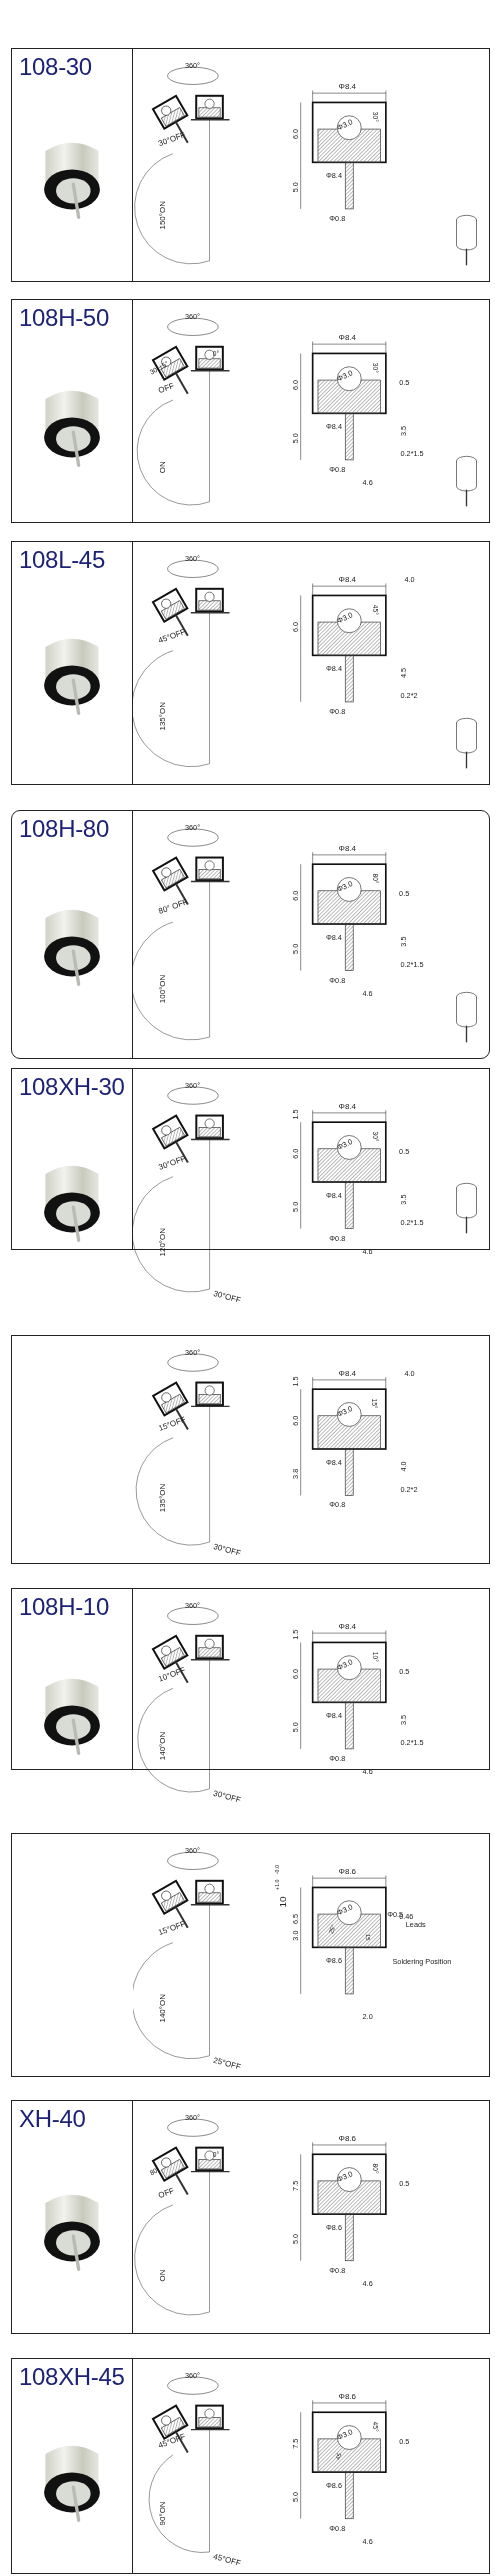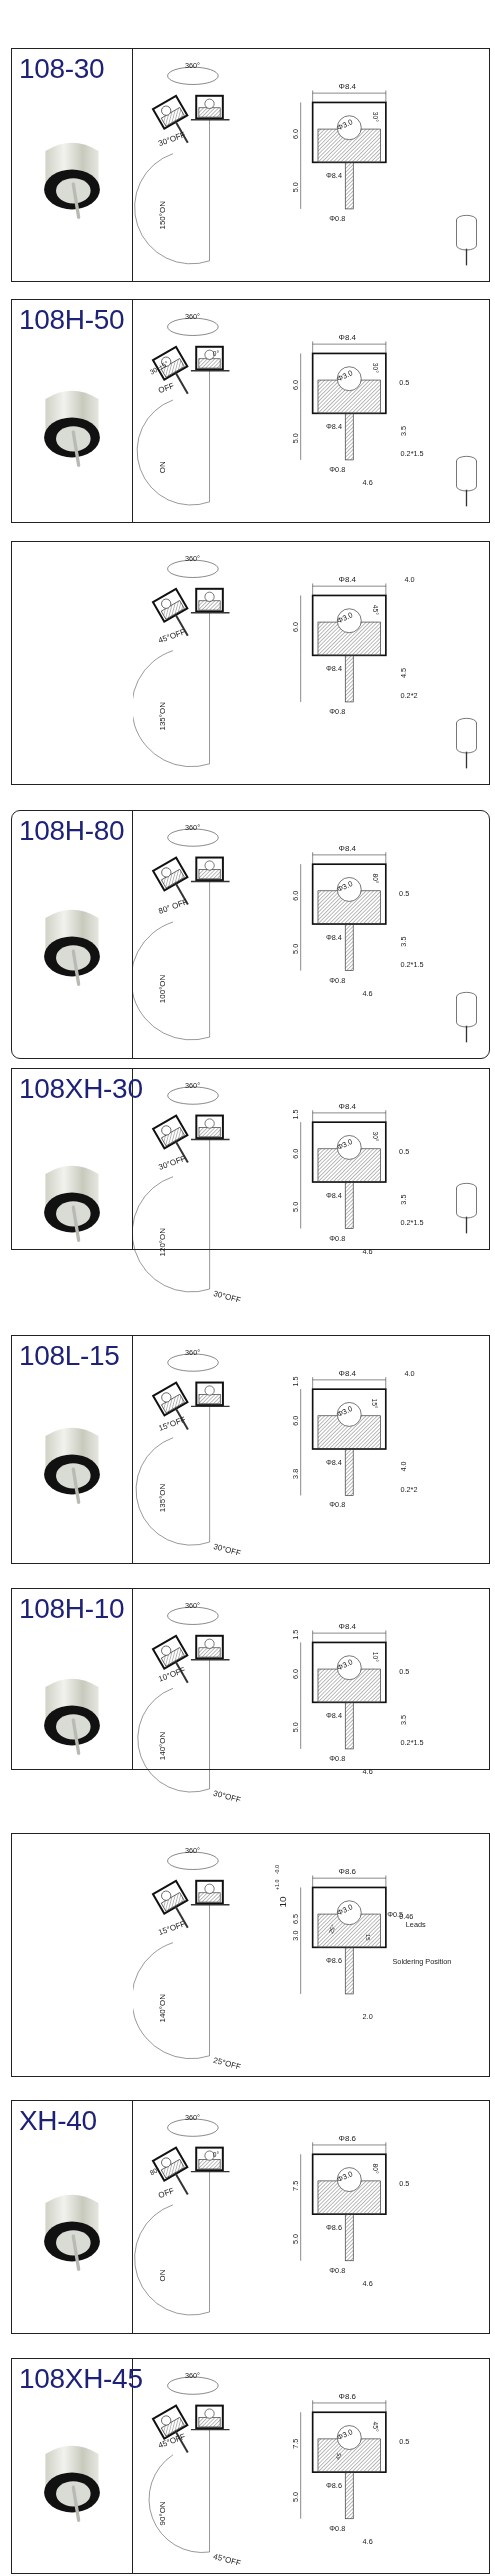--- a/index.html
+++ b/index.html
@@ -1,19 +1,19 @@
 <!DOCTYPE html>
 <html style="font-size:10.7px"><head>
 <meta charset="utf-8">
 <style>
   html,body{margin:0;padding:0;background:#fff;}
   body{width:495px;height:2576px;position:relative;overflow:hidden;font-family:"Liberation Sans",sans-serif;}
   .panel{position:absolute;left:11.3px;width:479px;border:1.3px solid #222;box-sizing:border-box;background:#fff;}
   .left{position:absolute;left:0;top:0;bottom:0;width:120px;border-right:1.3px solid #222;}
-  .title{position:absolute;left:6.7px;top:4px;font-size:28px;color:#1d2277;letter-spacing:-0.3px;white-space:nowrap;}
+  .title{position:absolute;left:6.7px;top:4px;font-size:24px;color:#1d2277;letter-spacing:-0.3px;white-space:nowrap;}
   .photo{position:absolute;left:20px;width:80px;height:93px;}
   .drawing{position:absolute;left:121px;top:0;right:0;bottom:0;}
   svg text{font-family:"Liberation Sans",sans-serif;fill:#222;}
 </style>
 </head>
 <body>
 
 <div id="root">
     <div class="panel" style="top: 48px; height: 234px;">
     <div class="left">
@@ -143,20 +143,37 @@
           <text x="402" y="234" font-size="11">0.2*1.5</text>
           <text x="345" y="278" font-size="11">4.6</text>
           <text x="290" y="194" font-size="11">Φ8.4</text>
         </svg><svg width="27" height="60" style="position:absolute;right:9.3px;bottom:9.3px" viewBox="0 0 40 90">
           <ellipse cx="20" cy="12" rx="15" ry="7" fill="#fff" stroke="#333"></ellipse>
           <path d="M5 12 L5 50 A15 7 0 0 0 35 50 L35 12" fill="#fff" stroke="#333"></path>
           <line x1="20" y1="55" x2="20" y2="80" stroke="#333" stroke-width="2"></line>
         </svg></div>
   </div>
     <div class="panel" style="top: 541px; height: 244px;">
+    <div class="left">
+      <div class="title">108L-45</div>
+      <svg class="photo" viewBox="0 0 120 140" style="top: 85px;">
+        <defs>
+          <linearGradient id="metal" x1="0" x2="1">
+            <stop offset="0" stop-color="#cfd2c6"></stop>
+              <stop offset="0.35" stop-color="#f2f2ee"></stop>
+              <stop offset="0.7" stop-color="#c8cabd"></stop>
+              <stop offset="1" stop-color="#e6e6e0"></stop>
+          </linearGradient>
+        </defs>
+        <path d="M20 30 Q60 5 100 30 L100 80 Q60 100 20 80 Z" fill="url(#metal)"></path>
+        <ellipse cx="60" cy="88" rx="42" ry="30" fill="#111"></ellipse>
+        <ellipse cx="62" cy="90" rx="26" ry="19" fill="#d9dbd5"></ellipse>
+        <line x1="62" y1="80" x2="70" y2="130" stroke="#b9bab3" stroke-width="5" stroke-linecap="round"></line>
+      </svg>
+    </div>
     <div class="drawing"><svg width="356" height="242" viewBox="0 0 535 363">
           <defs>
             <pattern id="h2" width="4" height="4" patternUnits="userSpaceOnUse" patternTransform="rotate(45)">
               <line x1="0" y1="0" x2="0" y2="4" stroke="#555555" stroke-width="1.2"></line>
             </pattern>
           </defs>
           <ellipse cx="90" cy="40" rx="38" ry="13" fill="none" stroke="#222" stroke-width="0.8"></ellipse>
           <text x="78" y="28" font-size="11">360°</text>
           <g transform="translate(30,90) rotate(-30)">
             <rect x="0" y="0" width="40" height="34" fill="#fff" stroke="#111" stroke-width="3"></rect>
@@ -330,37 +347,20 @@
           <text x="402" y="234" font-size="11">0.2*1.5</text>
           <text x="345" y="278" font-size="11">4.6</text>
           <text x="290" y="194" font-size="11">Φ8.4</text>
         </svg><svg width="27" height="60" style="position:absolute;right:9.3px;bottom:9.3px" viewBox="0 0 40 90">
           <ellipse cx="20" cy="12" rx="15" ry="7" fill="#fff" stroke="#333"></ellipse>
           <path d="M5 12 L5 50 A15 7 0 0 0 35 50 L35 12" fill="#fff" stroke="#333"></path>
           <line x1="20" y1="55" x2="20" y2="80" stroke="#333" stroke-width="2"></line>
         </svg></div>
   </div>
     <div class="panel" style="top: 1335px; height: 229px;">
-    <div class="left">
-      <div class="title">108L-15</div>
-      <svg class="photo" viewBox="0 0 120 140" style="top: 80px;">
-        <defs>
-          <linearGradient id="metal" x1="0" x2="1">
-            <stop offset="0" stop-color="#cfd2c6"></stop>
-              <stop offset="0.35" stop-color="#f2f2ee"></stop>
-              <stop offset="0.7" stop-color="#c8cabd"></stop>
-              <stop offset="1" stop-color="#e6e6e0"></stop>
-          </linearGradient>
-        </defs>
-        <path d="M20 30 Q60 5 100 30 L100 80 Q60 100 20 80 Z" fill="url(#metal)"></path>
-        <ellipse cx="60" cy="88" rx="42" ry="30" fill="#111"></ellipse>
-        <ellipse cx="62" cy="90" rx="26" ry="19" fill="#d9dbd5"></ellipse>
-        <line x1="62" y1="80" x2="70" y2="130" stroke="#b9bab3" stroke-width="5" stroke-linecap="round"></line>
-      </svg>
-    </div>
     <div class="drawing"><svg width="356" height="226" viewBox="0 0 535 340">
           <defs>
             <pattern id="h5" width="4" height="4" patternUnits="userSpaceOnUse" patternTransform="rotate(45)">
               <line x1="0" y1="0" x2="0" y2="4" stroke="#555555" stroke-width="1.2"></line>
             </pattern>
           </defs>
           <ellipse cx="90" cy="40" rx="38" ry="13" fill="none" stroke="#222" stroke-width="0.8"></ellipse>
           <text x="78" y="28" font-size="11">360°</text>
           <g transform="translate(30,90) rotate(-30)">
             <rect x="0" y="0" width="40" height="34" fill="#fff" stroke="#111" stroke-width="3"></rect>

